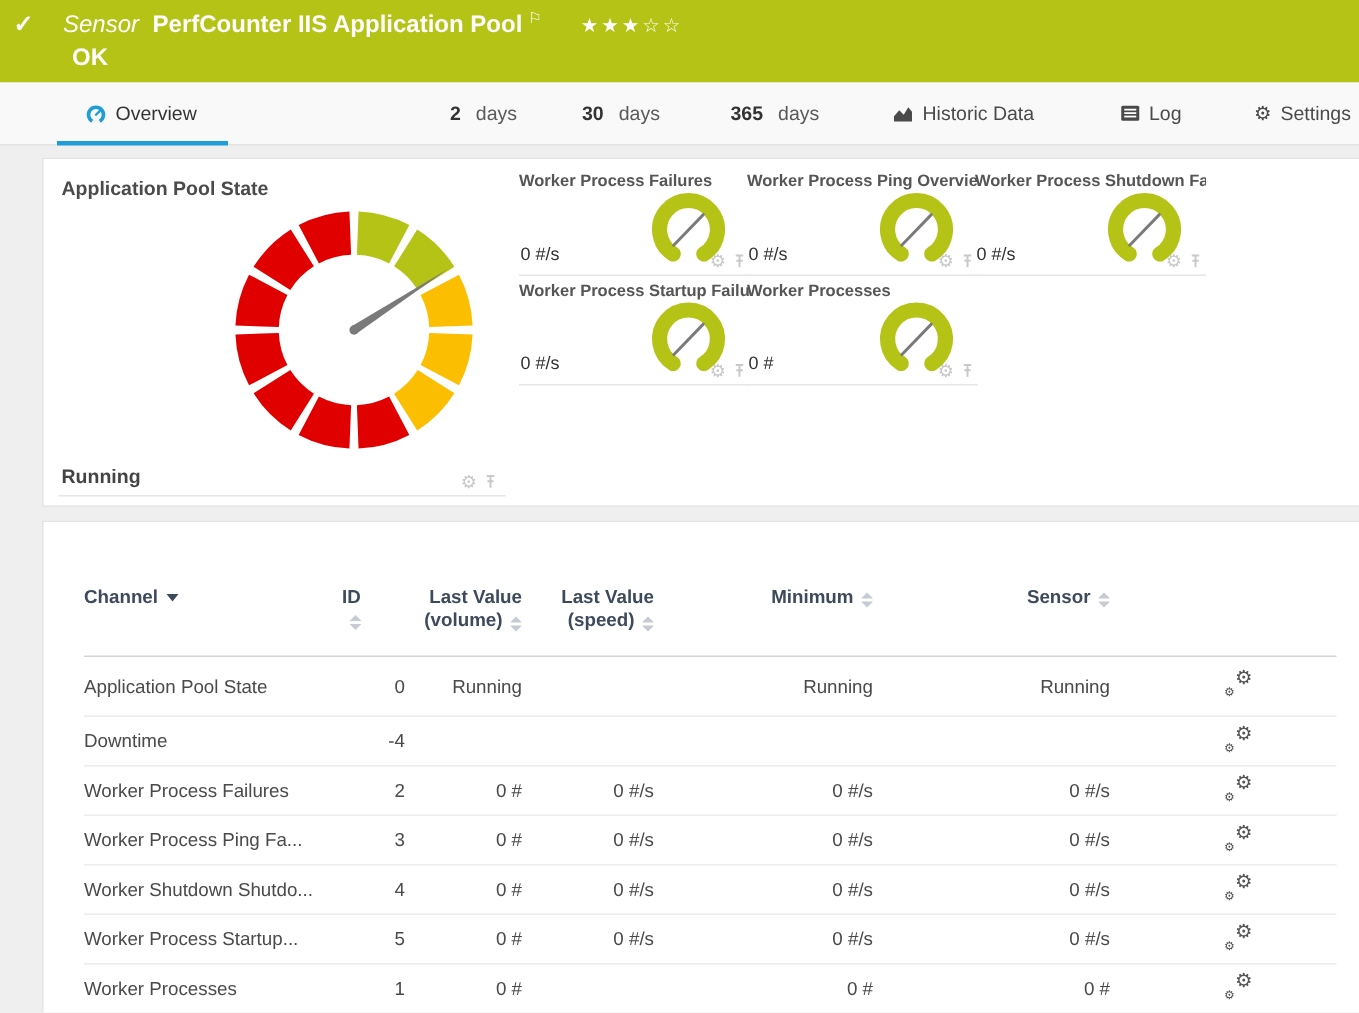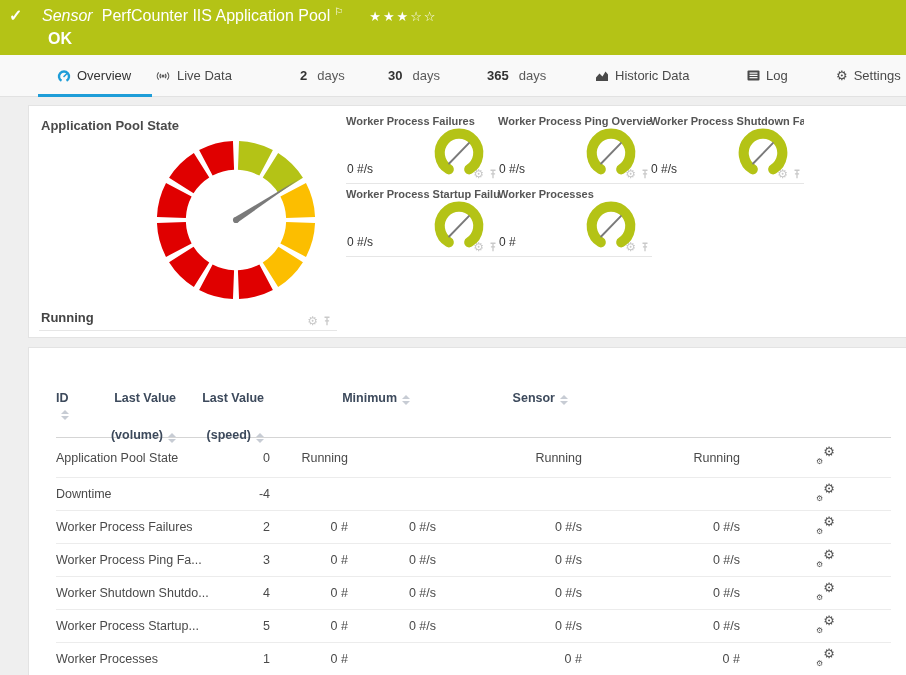--- a/index.html
+++ b/index.html
@@ -7,21 +7,21 @@
   body {
     width:906px; height:675px; overflow:hidden; position:relative;
     background:#efefef; font-family:"Liberation Sans", sans-serif;
   }
 
   
   .header { position:absolute; top:0; left:0; width:100%; height:55px; background:#b4c316; color:#fff; }
   .hdr-check { position:absolute; left:9px; top:6px; font-size:16px; font-weight:700; }
   .hdr-line1 { position:absolute; left:42px; top:6px; font-size:16px; white-space:nowrap; }
   .hdr-kind { font-style:italic; font-weight:400; margin-right:9px; }
-  .hdr-title { font-weight:400;text-align:right; }
+  .hdr-title { font-weight:700;text-align:right; }
   .hdr-flag { font-size:10px; vertical-align:super; margin-left:4px; font-weight:400; }
   .hdr-stars { margin-left:26px; font-size:13px; letter-spacing:2px; }
   .hdr-ok { position:absolute; left:48px; top:30px; font-size:16px; font-weight:700; }
 
   
   .tabbar { position:absolute; top:55px; left:0; width:100%; height:42px; background:#f9f9f9; border-bottom:1px solid #e2e2e2; }
   .tab { position:absolute; top:0; height:41px; display:flex; align-items:center; gap:6px; font-size:13px; color:#4a4a4a; cursor:pointer; white-space:nowrap; }
   .tab .ticon { flex:0 0 auto; }
   .tab.active { color:#333; }
   .tab-underline { position:absolute; left:38px; bottom:-1px; width:114px; height:3px; background:#1e9dd8; }
@@ -57,21 +57,21 @@
   .col-ch  { width:172px; text-align:left; }
   .col-id  { width:42px;  text-align:right;flex-direction:column; }
   .col-vol { width:78px;  text-align:right; }
   .col-spd { width:88px;  text-align:right; }
   .col-min { width:146px; text-align:right; }
   .col-max { width:158px; text-align:right; }
   .col-gear{ width:95px;  text-align:right; }
   .th { display:flex; align-items:flex-start; cursor:pointer; }
   .th.right { justify-content:flex-end; }
   .th .hl { line-height:15px; }
-  .two .l2 { display:flex; justify-content:flex-end; align-items:center;margin-top:22px; }
+  .two .l2 { display:flex; justify-content:flex-end; align-items:center; }
   .sort { display:inline-flex; flex-direction:column; gap:2px; margin-left:5px; margin-top:4px; }
   .sort i { display:block; width:0; height:0; border-left:4px solid transparent; border-right:4px solid transparent; }
   .sort .su { border-bottom:4px solid #c7ccd4; }
   .sort .sd { border-top:4px solid #c7ccd4; }
   .sorted-arrow { display:inline-block; width:0; height:0; border-left:4px solid transparent; border-right:4px solid transparent; border-top:5px solid #3d4a5c; margin-left:6px; margin-top:5px; }
   .rowgear { position:relative; display:inline-block; width:19px; height:16px; color:#555; cursor:pointer; }
   .rowgear .g1 { position:absolute; right:0; top:-3px; font-size:13px; line-height:1; }
   .rowgear .g2 { position:absolute; left:0; bottom:-2px; font-size:8px; line-height:1; }
 </style>
 </head>
@@ -85,27 +85,20 @@
   <div class="hdr-ok">OK</div>
 </div>
 
 <div class="tabbar">
   <div class="tab active" style="left:57px">
     <svg class="ticon" width="14" height="14" viewBox="0 0 14 14">
         <path d="M4.5,11.83 A5,5 0 1 1 9.5,11.83" fill="none" stroke="#1e9dd8" stroke-width="2.4"></path>
         <line x1="7" y1="7.5" x2="10" y2="4.5" stroke="#1e9dd8" stroke-width="1.6" stroke-linecap="round"></line>
       </svg>
     <span>Overview</span>
-  </div>
-  <div class="tab" style="left:155px">
-    <svg class="ticon" width="16" height="12" viewBox="0 0 16 12">
-        <circle cx="8" cy="6" r="1.5" fill="#5a5a5a"></circle>
-        <path d="M5.9,3.9 A3.1,3.1 0 0 0 5.9,8.1 M3.7,2.3 A5.5,5.5 0 0 0 3.7,9.7 M10.1,3.9 A3.1,3.1 0 0 1 10.1,8.1 M12.3,2.3 A5.5,5.5 0 0 1 12.3,9.7" fill="none" stroke="#5a5a5a" stroke-width="1.2"></path>
-      </svg>
-    <span>Live Data</span>
   </div>
   <div class="tab" style="left:300px">
     <b class="tnum">2</b>
       <span class="tdays">days</span>
   </div>
   <div class="tab" style="left:388px">
     <b class="tnum">30</b>
       <span class="tdays">days</span>
   </div>
   <div class="tab" style="left:487px">
@@ -236,20 +229,24 @@
           <path d="M3,1.5 H9 M6,1.5 V11 M3.5,5.8 H8.5" stroke="#c9c9c9" stroke-width="1.6" fill="none"></path>
         </svg>
     </div>
   </div>
 
 </div>
 
 <div class="card table">
   <div class="tbl">
     <div class="thead">
+      <div class="th col-ch">
+        <span class="hl">Channel</span>
+        <span class="sorted-arrow"></span>
+      </div>
       <div class="th right col-id">
         <span class="hl">ID</span>
         <span class="sort">
             <i class="su"></i>
             <i class="sd"></i>
           </span>
       </div>
       <div class="th right col-vol two">
         <div>
           <div class="hl" style="text-align:right">Last Value</div>

